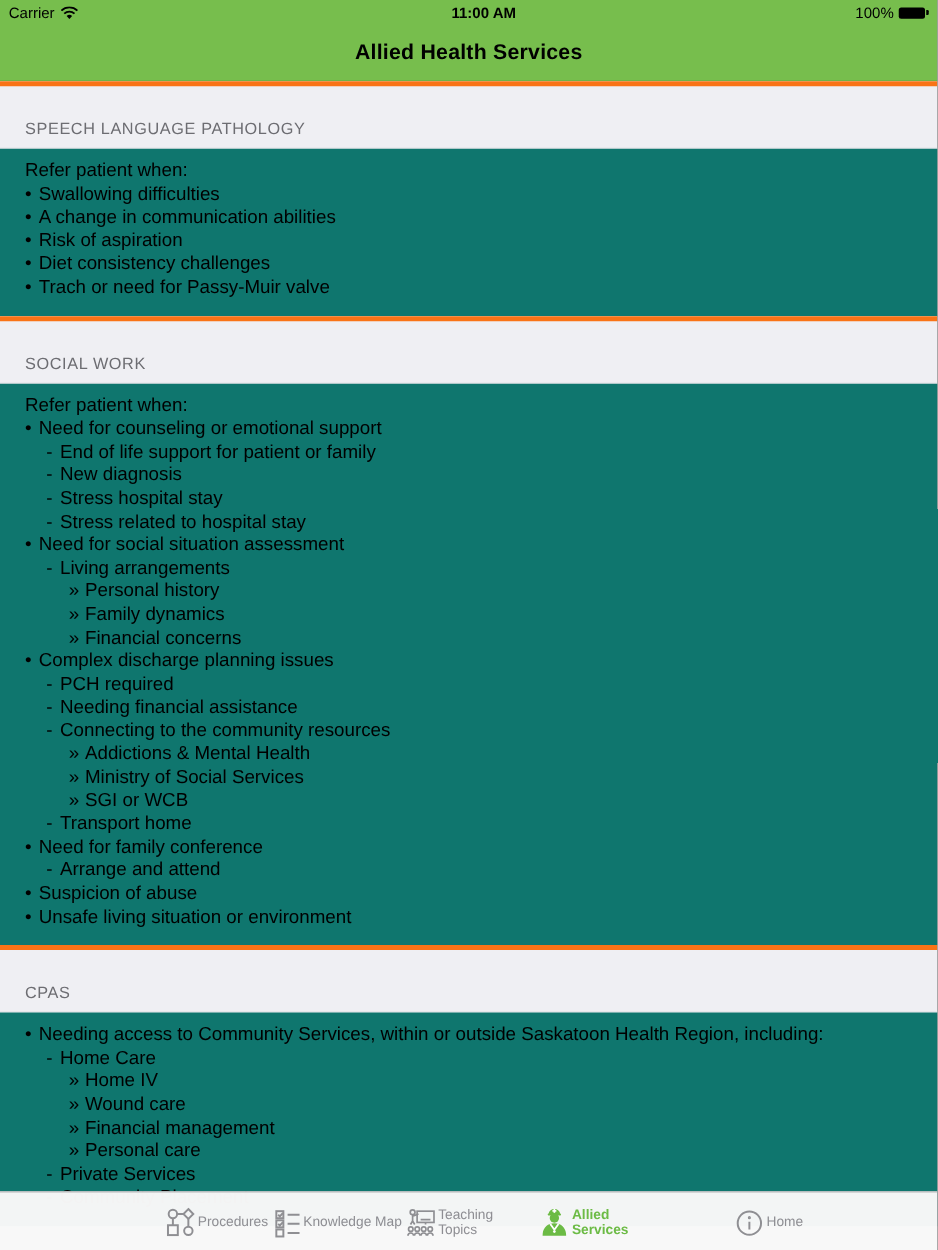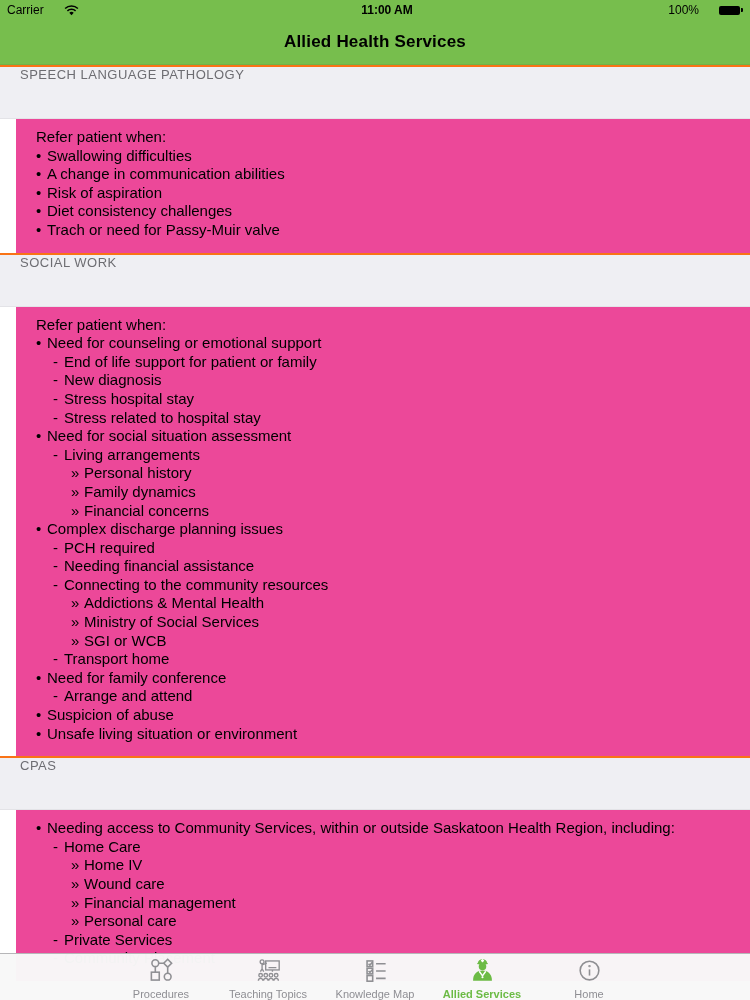--- a/index.html
+++ b/index.html
@@ -8,59 +8,59 @@
     background:#ffffff;overflow:hidden;
     font-family:"Liberation Sans","DejaVu Sans",sans-serif;
     -webkit-font-smoothing:antialiased;
   }
   
   .statusbar{
     position:relative;height:20px;background:var(--green,#77BE4D);
     display:flex;align-items:center;justify-content:space-between;
     padding:0 7px;box-sizing:border-box;font-size:12px;color:#000;
   }
-  .sb-left,.sb-right{display:flex;align-items:center;gap:20px;}
+  .sb-left,.sb-right{display:flex;align-items:center;gap:4px;}
   .sb-time{position:absolute;left:0;right:0;text-align:center;font-weight:bold;margin-left:24px;}
   .wifi-icon svg{display:block;}
   .battery{display:flex;align-items:center;gap:1px;}
   .batt-body{width:21px;height:9px;background:#000;border-radius:2px;}
   .batt-nub{width:2px;height:4px;background:#000;border-radius:0 1px 1px 0;}
   
   .navbar{
     height:44px;background:var(--green,#77BE4D);
     display:flex;align-items:center;justify-content:center;
     border-bottom:1px solid rgba(0,0,0,0.06);
   }
   .nav-title{color:#000000;font-size:17px;font-weight:bold;letter-spacing:.2px;}
   
   .band{
     height:54px;background:#EFEFF3;
-    display:flex;
+    display:flex;align-items:flex-end;
     padding:0 0 8px 20px;box-sizing:border-box;
-    border-top:2px solid #f97316;border-bottom:1px solid #E3E3E7;
+    border-top:4px solid #f97316;border-bottom:1px solid #E3E3E7;
   }
   .band-label{font-size:13px;color:#6D6D72;letter-spacing:.5px;}
-  .cells{background:#ec4899;padding:9px 12px 13px 0;margin-left:16px;}
+  .cells{background:#0f766e;padding:9px 12px 13px 0;}
   .line{font-size:15px;line-height:18.6px;color:#000;white-space:nowrap;display:flex;}
   .line .marker{flex:0 0 auto;text-align:left;}
   .lvl-0{padding-left:20px;}
   .lvl-1{padding-left:20px;}  .lvl-1 .marker{width:11px;}
   .lvl-2{padding-left:37px;}  .lvl-2 .marker{width:11px;}
   .lvl-3{padding-left:55px;}  .lvl-3 .marker{width:13px;}
   
   .tabbar{
     position:absolute;left:0;right:0;bottom:0;height:47px;
     background:rgba(248,248,248,.98);
     border-top:1px solid #B6B6B8;
     display:flex;justify-content:center;align-items:stretch;
     box-sizing:border-box;
   }
   .tab{
-    width:107px;display:flex;flex-direction:column;align-items:center;
-    justify-content:space-between;padding-top:2px;box-sizing:border-box;cursor:pointer;
+    width:107px;display:flex;align-items:center;
+    justify-content:flex-end;padding-top:2px;box-sizing:border-box;cursor:pointer;
   }
   .tab-icon{height:28px;display:flex;align-items:center;justify-content:center;}
   .tab-icon svg{display:block;}
   .tab-label{font-size:11px;color:#8E8E93;margin-top:-1px;}
   .tab.selected .tab-label{color:var(--accent,#6CBB45);font-weight:bold;}
 </style>
 </head>
 <body>
 
 <div class="screen" style="--green: #77BE4D; --accent: #6CBB45;">
@@ -270,47 +270,47 @@
             <path d="M17.5 2 L21 5.5 L17.5 9 L14 5.5 Z"></path>
      <path d="M9.5 5.5 H14 M6.5 8.5 V13.5 M17.5 9 V14.5"></path>
      <rect x="3" y="13.5" width="7" height="7"></rect>
             <circle cx="17.5" cy="17.5" r="3"></circle>
           </svg>
         </div>
         <div class="tab-label">Procedures</div>
       </div>
       <div class="tab">
         <div class="tab-icon">
+          <svg width="27" height="27" viewBox="0 0 24 24" fill="none" stroke="#8F8F93" stroke-width="1.4">
+     <rect x="4.5" y="3.5" width="5" height="5"></rect>
+            <path d="M5.8 6 l1.2 1.2 l2.2-2.4"></path>
+     <rect x="4.5" y="10" width="5" height="5"></rect>
+            <path d="M5.8 12.5 l1.2 1.2 l2.2-2.4"></path>
+     <rect x="4.5" y="16.5" width="5" height="5"></rect>
+     <path d="M12.5 6 H21 M12.5 12.5 H21 M12.5 19 H21"></path>
+          </svg>
+        </div>
+        <div class="tab-label">Knowledge Map</div>
+      </div>
+      <div class="tab">
+        <div class="tab-icon">
           <svg width="29" height="27" viewBox="0 0 24 24" fill="none" stroke="#8F8F93" stroke-width="1.2">
      <rect x="9.5" y="3.5" width="12" height="8"></rect>
      <path d="M12 9.5 h7 M15.5 11.5 v1.5"></path>
      <circle cx="6.3" cy="4.3" r="1.7"></circle>
             <path d="M6.3 6 V10.5 M6.3 7 L10.5 5.5 M6.3 10.5 L4.8 13 M6.3 10.5 L7.8 13"></path>
      <circle cx="5" cy="16.3" r="1.6"></circle>
             <circle cx="9.6" cy="16.3" r="1.6"></circle>
             <circle cx="14.2" cy="16.3" r="1.6"></circle>
             <circle cx="18.8" cy="16.3" r="1.6"></circle>
      <path d="M3 21 a2 2 0 0 1 4 0 M7.6 21 a2 2 0 0 1 4 0 M12.2 21 a2 2 0 0 1 4 0 M16.8 21 a2 2 0 0 1 4 0"></path>
           </svg>
         </div>
         <div class="tab-label">Teaching Topics</div>
       </div>
-      <div class="tab">
-        <div class="tab-icon">
-          <svg width="27" height="27" viewBox="0 0 24 24" fill="none" stroke="#8F8F93" stroke-width="1.4">
-     <rect x="4.5" y="3.5" width="5" height="5"></rect>
-            <path d="M5.8 6 l1.2 1.2 l2.2-2.4"></path>
-     <rect x="4.5" y="10" width="5" height="5"></rect>
-            <path d="M5.8 12.5 l1.2 1.2 l2.2-2.4"></path>
-     <rect x="4.5" y="16.5" width="5" height="5"></rect>
-     <path d="M12.5 6 H21 M12.5 12.5 H21 M12.5 19 H21"></path>
-          </svg>
-        </div>
-        <div class="tab-label">Knowledge Map</div>
-      </div>
       <div class="tab selected">
         <div class="tab-icon">
           <svg width="29" height="29" viewBox="0 0 24 24">
      <path d="M8.2 5.9 a3.8 3.3 0 0 1 7.6 0 z" fill="#6CBB45"></path>
      <rect x="7.6" y="5.6" width="8.8" height="1.3" rx="0.6" fill="#6CBB45"></rect>
      <rect x="11.45" y="2.6" width="1.1" height="2.6" fill="#fff"></rect>
             <rect x="10.7" y="3.35" width="2.6" height="1.1" fill="#fff"></rect>
      <circle cx="12" cy="8.6" r="3.1" fill="#6CBB45"></circle>
      <path d="M12 12.1 c-4.3 0 -7.2 2.7 -7.7 6.6 L4.2 20.4 H19.8 l-0.1 -1.7 c-0.5 -3.9 -3.4 -6.6 -7.7 -6.6 z" fill="#6CBB45"></path>
      <path d="M9.3 12.6 L12 16.4 L14.7 12.6" fill="none" stroke="#fff" stroke-width="1.2"></path>

